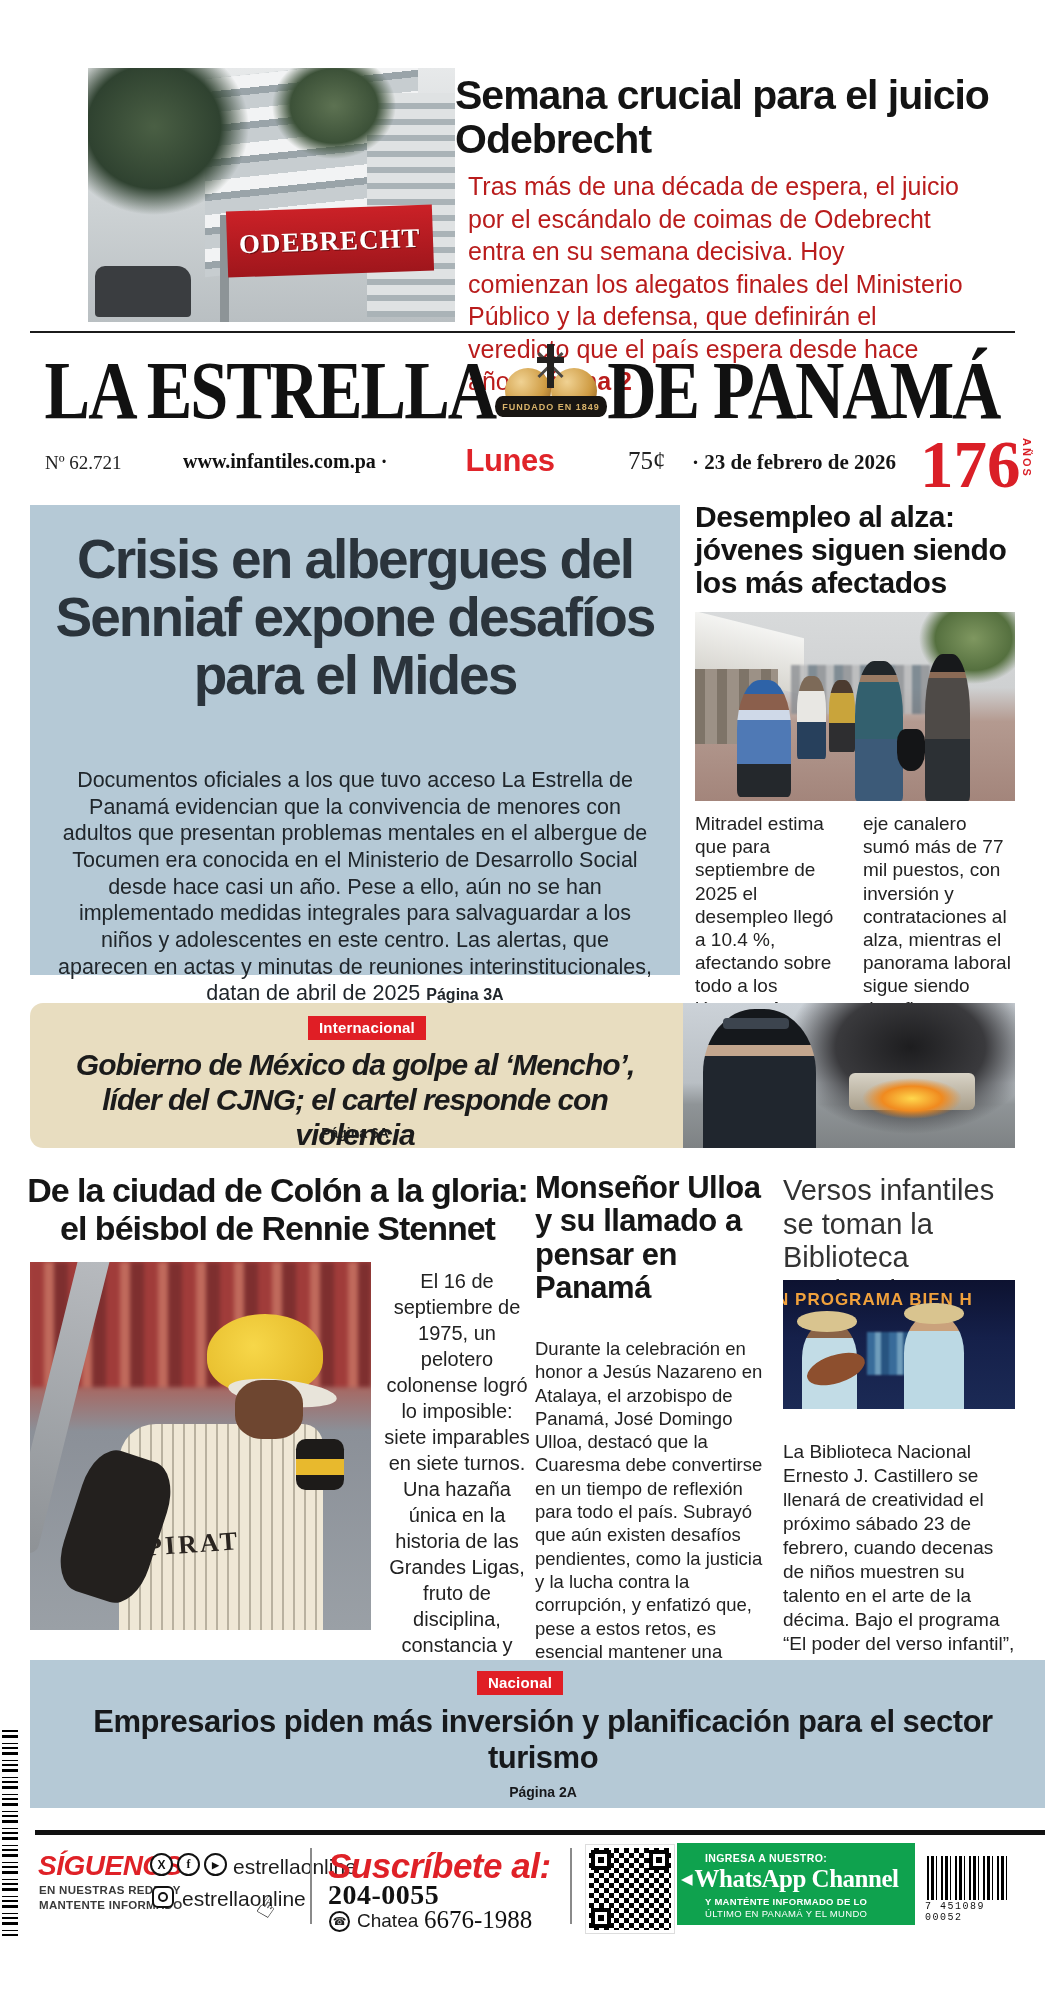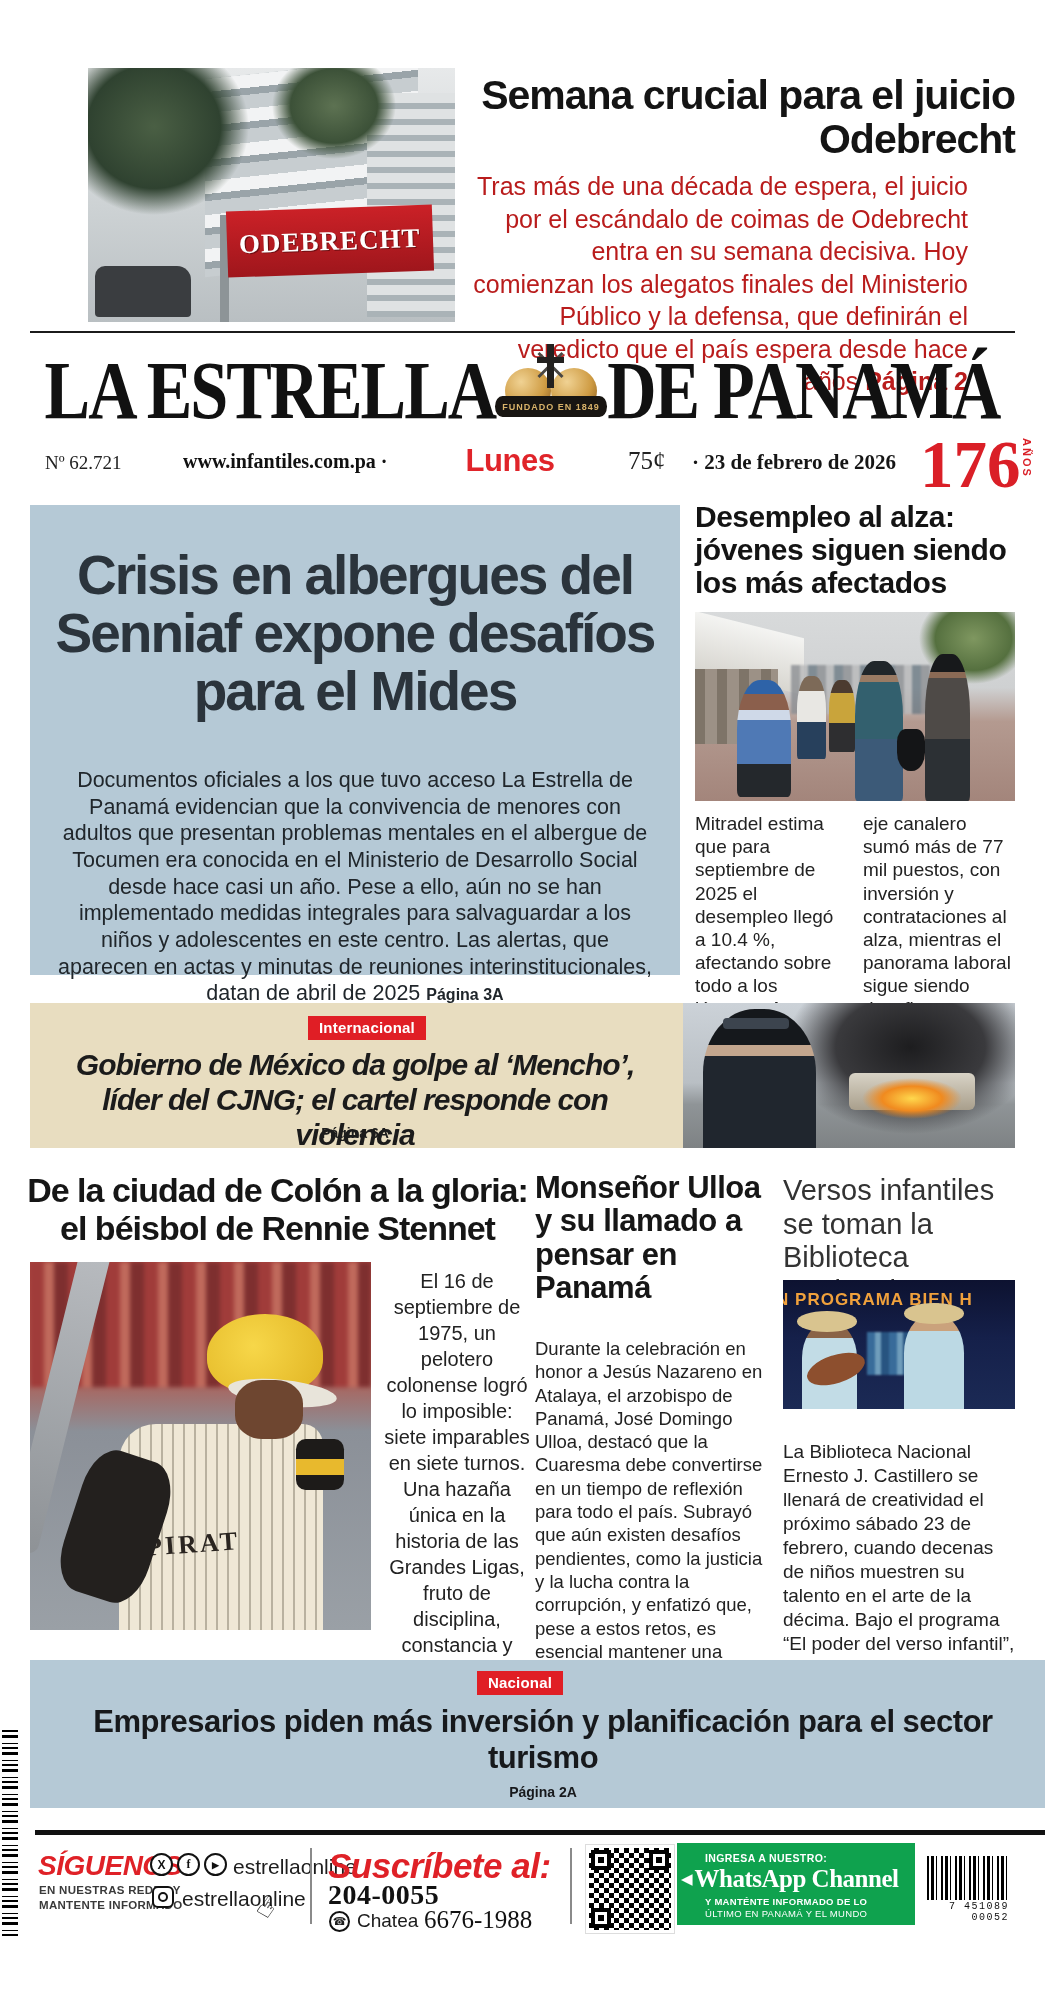--- a/index.html
+++ b/index.html
@@ -1,19 +1,19 @@
 <!DOCTYPE html>
 <html><head>
 <meta charset="utf-8">
 <style>
   html,body{margin:0;padding:0;background:#ffffff;}
   #page{position:relative;width:1045px;height:2000px;background:#fff;overflow:hidden;
         font-family:"Liberation Sans",sans-serif;color:#1c1c1c;}
   .abs{position:absolute;}
-  .ctr{text-align:right;}
+  .ctr{text-align:left;}
   .pg{font-weight:bold;}
   
   #top-photo{left:88px;top:68px;width:367px;height:254px;background:linear-gradient(180deg,#e7e9ea 0%,#cdd2d4 55%,#b9bfc2 100%);overflow:hidden;}
   .bld{position:absolute;left:32%;top:0;width:58%;height:78%;transform:skewY(-6deg);
        background:repeating-linear-gradient(180deg,#f2f3f4 0 13px,#9aa4a9 13px 20px,#c7cdd0 20px 34px);}
   .bld2{position:absolute;left:76%;top:10%;width:24%;height:88%;
        background:repeating-linear-gradient(180deg,#dfe2e3 0 10px,#aab3b7 10px 16px);}
   .tree1{position:absolute;left:-8%;top:-12%;width:52%;height:70%;border-radius:50%;
        background:radial-gradient(closest-side,#4a5f44,#2f4230 70%,rgba(47,66,48,0));}
   .tree2{position:absolute;left:50%;top:-6%;width:34%;height:42%;border-radius:50%;
@@ -46,21 +46,21 @@
   #website{left:183px;top:450px;font-family:"Liberation Serif",serif;font-weight:bold;font-size:20px;color:#111;}
   #day{left:450px;top:443px;width:120px;text-align:center;color:#e0242a;font-weight:bold;font-size:31px;letter-spacing:-0.5px;}
   #price{left:628px;top:447px;font-family:"Liberation Serif",serif;font-size:25px;color:#222;}
   #date{left:692px;top:450px;font-family:"Liberation Serif",serif;font-weight:bold;font-size:21px;color:#151515;}
   #anniv{left:920px;top:434px;display:flex;}
   #anniv-num{font-family:"Liberation Serif",serif;font-weight:bold;font-size:67px;color:#da1f27;line-height:0.9;}
   #anniv-label{writing-mode:vertical-rl;font-size:11px;letter-spacing:2px;color:#da1f27;font-weight:bold;margin-top:4px;}
   
   #lead-box{left:30px;top:505px;width:650px;height:470px;background:#b5c9d6;}
   #lead-headline{position:absolute;left:3%;top:26px;width:94%;text-align:center;font-weight:bold;
-       font-size:55px;line-height:1.05;letter-spacing:-2px;color:#2b343c;margin-top:16px;}
+       font-size:55px;line-height:1.05;letter-spacing:-2px;color:#2b343c;}
   #lead-body{position:absolute;left:4%;top:262px;width:92%;text-align:center;font-size:21.5px;
        line-height:1.24;color:#20262b;}
   #lead-body .pg{font-size:16px;}
   
   #unemp-headline{left:695px;top:500px;width:325px;font-weight:bold;font-size:30px;line-height:1.1;
        letter-spacing:-0.5px;color:#141414;}
   #unemp-photo{left:695px;top:612px;width:320px;height:189px;overflow:hidden;
        background:linear-gradient(180deg,#d8dadb 0%,#cfd1d2 40%,#b49a90 58%,#a3857b 100%);}
   .awn{position:absolute;left:-4%;top:6%;width:38%;height:30%;transform:skewY(14deg);
        background:linear-gradient(180deg,#f4f4f2,#d8d6d0);}
@@ -80,21 +80,21 @@
        background:linear-gradient(180deg,#17191b 0 12%,#8a6a55 12% 16%,#4e4a47 16% 58%,#2c3034 58% 100%);
        border-radius:40% 40% 4% 4%;}
   .p-walk1{position:absolute;left:32%;top:34%;width:9%;height:44%;
        background:linear-gradient(180deg,#7d6a58 0 18%,#e8e7e3 18% 55%,#27405c 55% 100%);border-radius:40% 40% 6% 6%;}
   .p-walk2{position:absolute;left:42%;top:36%;width:8%;height:38%;
        background:linear-gradient(180deg,#4c3b30 0 18%,#c9a43b 18% 60%,#2e2e30 60% 100%);border-radius:40% 40% 6% 6%;}
   #unemp-col1{left:695px;top:812px;width:152px;font-size:19px;line-height:1.22;color:#222;}
   #unemp-col2{left:863px;top:812px;width:155px;font-size:19px;line-height:1.22;color:#222;}
   #unemp-col2 .pg{display:block;font-size:15px;}
   
-  #int-band{left:30px;top:1003px;width:985px;height:145px;background:#e8ddc0;}
+  #int-band{left:30px;top:1003px;width:985px;height:145px;background:#e8ddc0;border-radius:13px;}
   .badge{position:absolute;background:#e01e25;color:#fff;font-weight:bold;font-size:15px;
        padding:3px 11px 4px;letter-spacing:0.2px;}
   #int-badge{left:278px;top:13px;}
   #int-headline{position:absolute;left:2%;top:44px;width:62%;text-align:center;font-style:italic;
        font-weight:bold;font-size:30px;line-height:1.17;letter-spacing:-1px;color:#1b1b1b;}
   #int-page{position:absolute;left:2%;top:122px;width:62%;text-align:center;font-weight:bold;font-size:14px;}
   #int-photo{position:absolute;right:0;top:0;width:332px;height:145px;overflow:hidden;
        background:linear-gradient(180deg,#ccd2d8 0%,#b9bfc4 55%,#8f9497 70%,#7e8284 100%);}
   .smoke{position:absolute;right:-6%;top:-30%;width:75%;height:120%;border-radius:50%;
        background:radial-gradient(closest-side,#1d1d1f,#3a3a3d 60%,rgba(58,58,61,0));}

